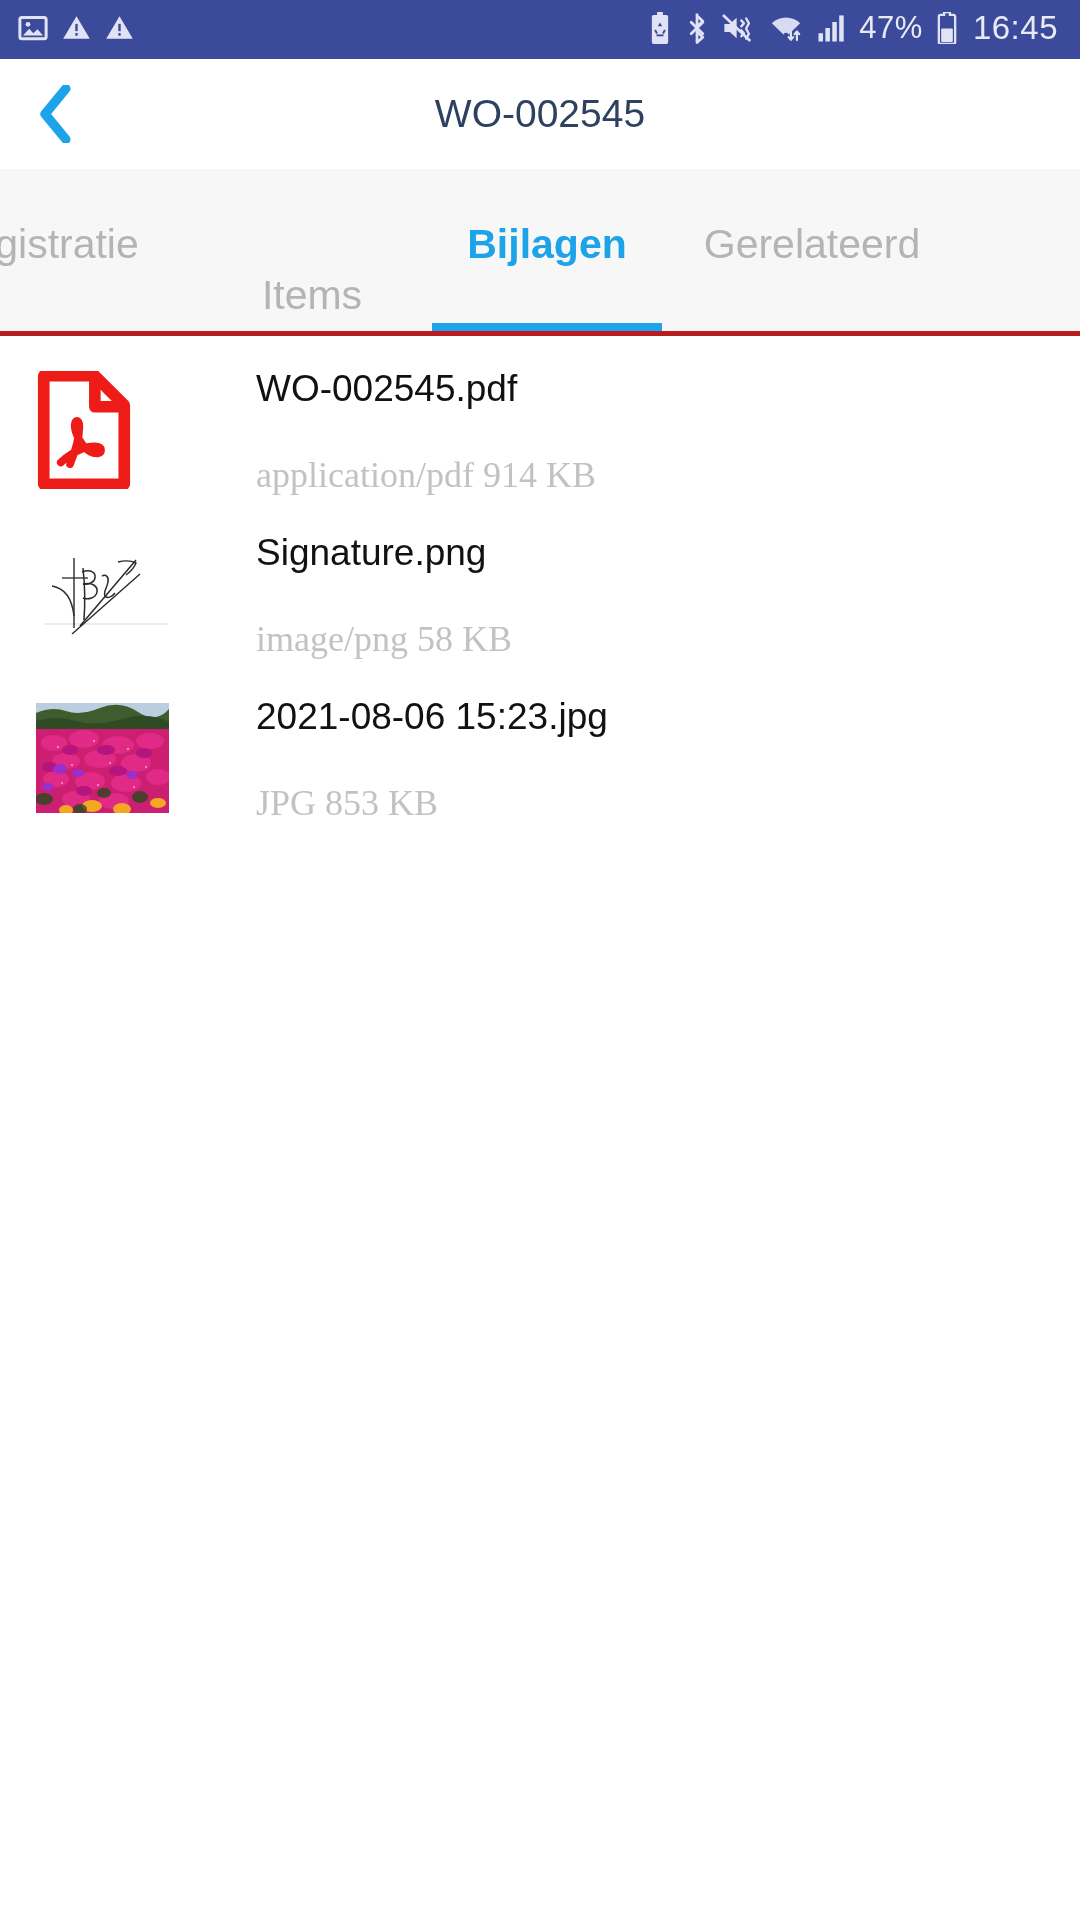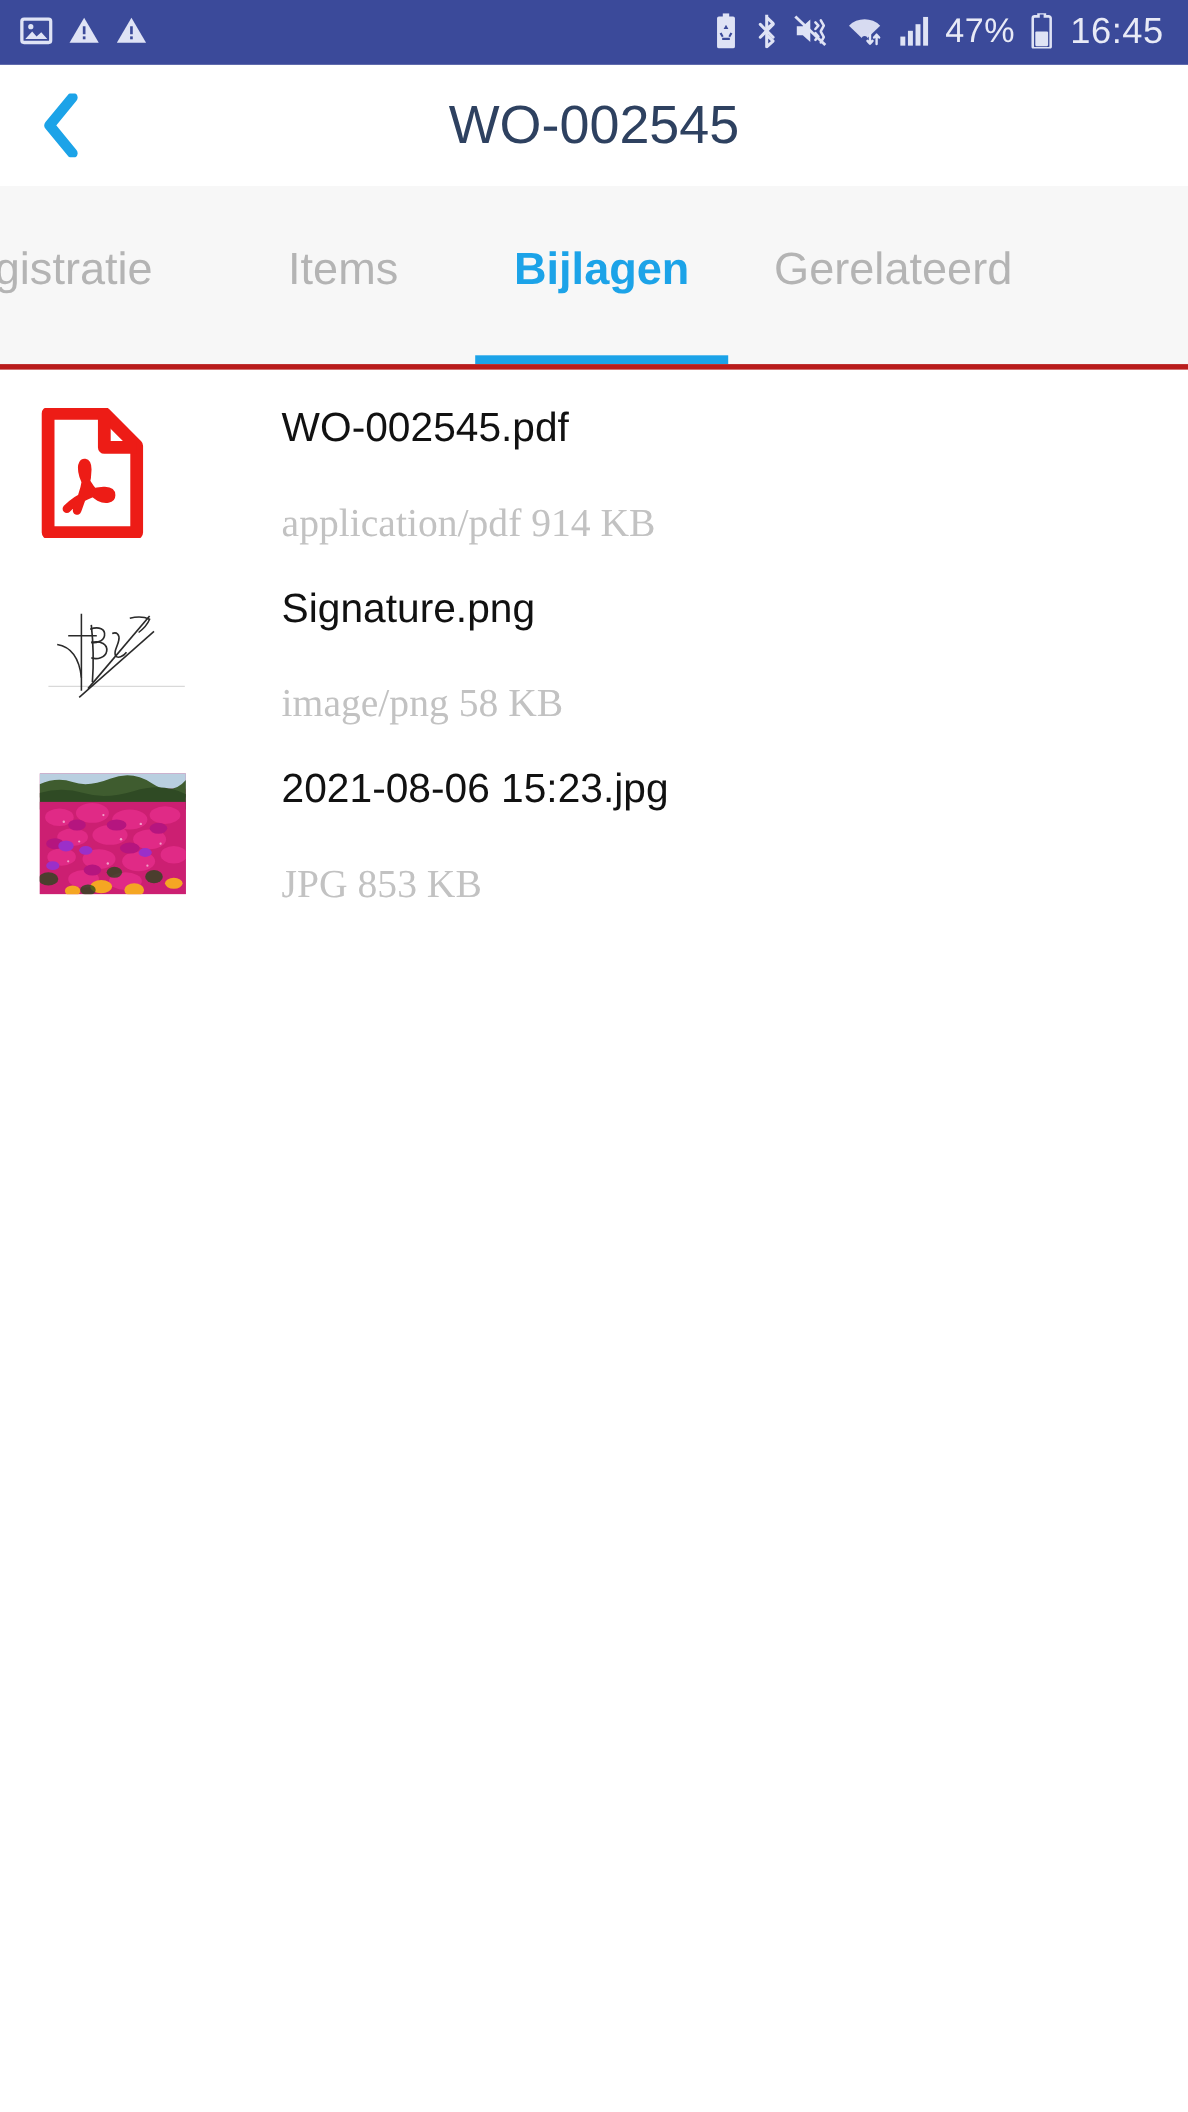--- a/index.html
+++ b/index.html
@@ -35,21 +35,21 @@
     position:relative;
   }
   #back-button{
     width:110px; height:110px;
     display:flex; align-items:center; justify-content:center;
     cursor:pointer;
   }
   #header-title{
     position:absolute; left:0; right:0;
     text-align:center;
-    font-size:49px;
+    font-size:39px;
     color:#2e4160;
     font-family:"Liberation Sans", sans-serif;
     pointer-events:none;
   }
 
   
   #tab-bar{
     width:1080px; height:167px;
     background:#f7f7f7;
     display:flex; align-items:stretch;
@@ -200,21 +200,21 @@
     </svg>
   </div>
   <div id="header-title">WO-002545</div>
 </div>
 
 <div id="tab-bar">
   <div class="tab" style="width:250px; margin-left:-58px;">
     <span class="tab-label">gistratie</span>
 
   </div>
-  <div class="tab" style="width:240px;">
+  <div class="tab" style="width:240px;align-items:flex-end;">
     <span class="tab-label">Items</span>
 
   </div>
   <div class="tab active" style="width:230px;">
     <span class="tab-label">Bijlagen</span>
     <span class="tab-indicator"></span>
   </div>
   <div class="tab" style="width:300px;">
     <span class="tab-label">Gerelateerd</span>
 

